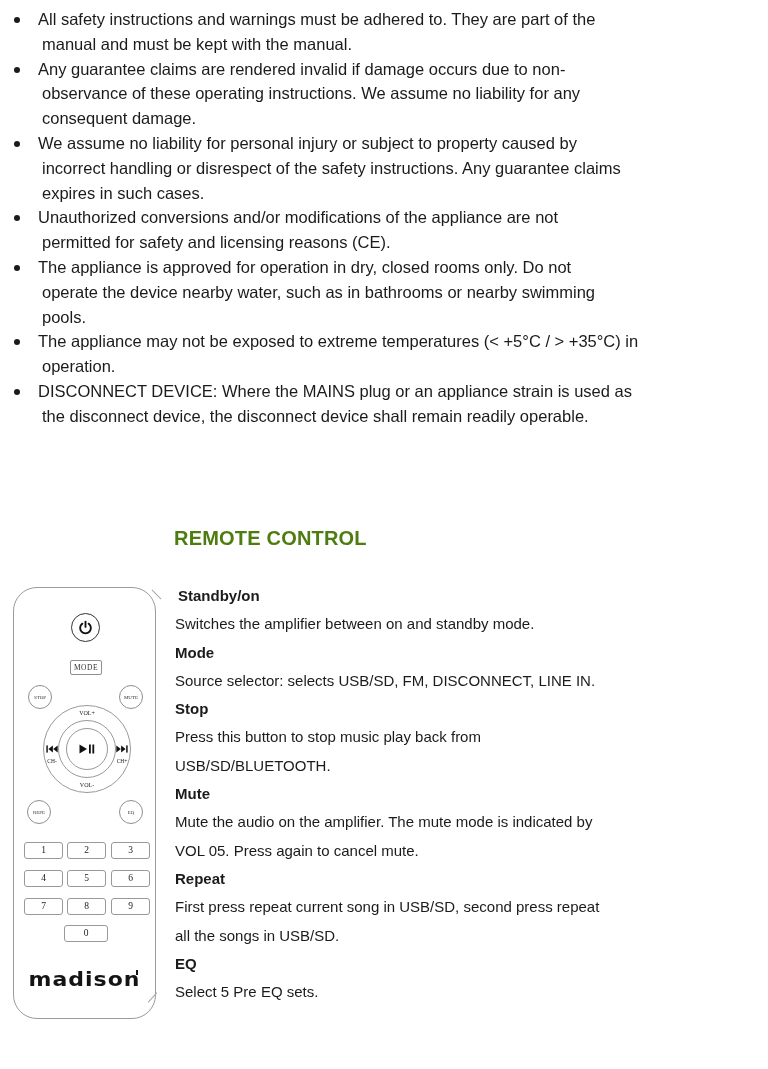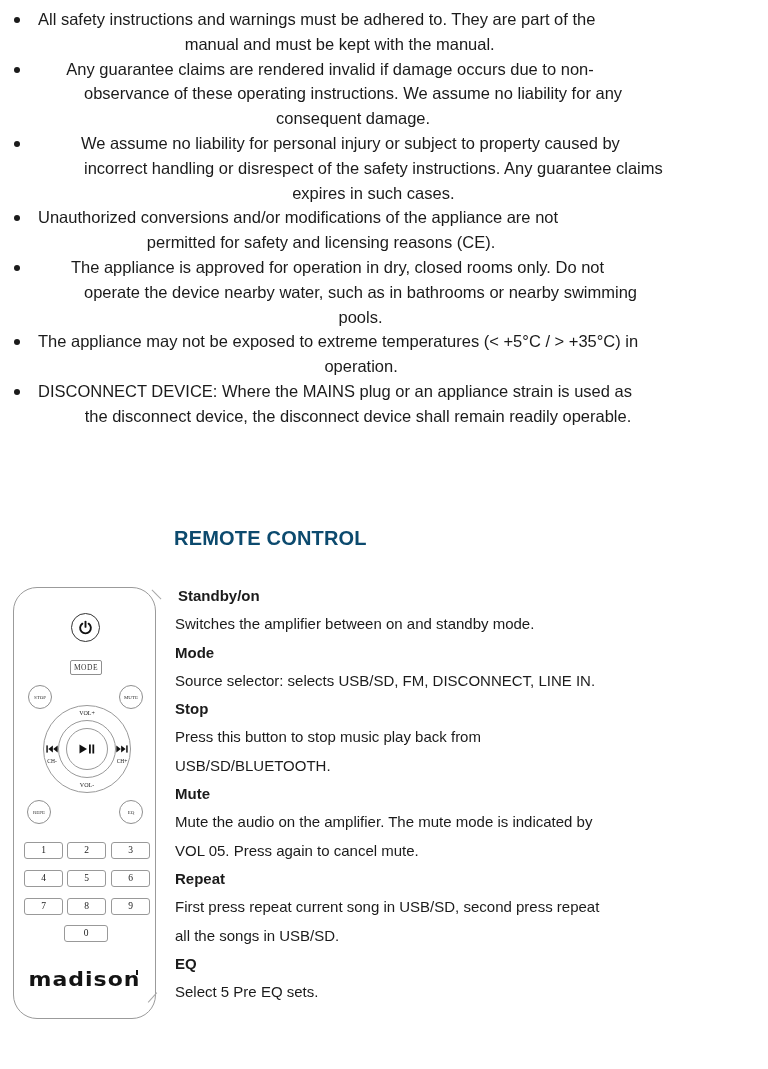--- a/index.html
+++ b/index.html
@@ -5,25 +5,25 @@
   html,body{margin:0;padding:0;}
   body{
     width:768px;height:1069px;position:relative;background:#ffffff;
     color:#1b1b1b;font-family:"Liberation Sans",sans-serif;overflow:hidden;
   }
 
   
   .bullets{position:absolute;left:0;top:7px;}
   .bullet{display:flex;}
   .dot{flex:none;width:6px;height:6px;border-radius:50%;background:#1b1b1b;margin:10px 0 0 14px;}
-  .bt{margin-left:18px;font-size:16.5px;line-height:24.8px;white-space:nowrap;text-align:center;}
-  .bt div:not(:first-child){padding-left:4px;margin-left:42px;}
-
-  
-  .sec-title{position:absolute;left:174px;top:527px;margin:0;font-size:20px;font-weight:bold;letter-spacing:.2px;color:#0c4a6e;}
+  .bt{margin-left:18px;font-size:16.5px;line-height:24.8px;white-space:nowrap;}
+  .bt div:not(:first-child){padding-left:4px;}
+
+  
+  .sec-title{position:absolute;left:174px;top:527px;margin:0;font-size:20px;font-weight:bold;letter-spacing:.2px;color:#4d7c0f;}
 
   
   .entries{position:absolute;left:175px;top:582px;font-size:15px;line-height:28.3px;white-space:nowrap;}
   .term{font-weight:bold;}
   .entry:first-child .term{padding-left:3px;}
 
   
   .remote{position:absolute;left:13px;top:587px;width:141px;height:430px;
           border:1px solid #9b9b9b;border-radius:24px;background:#fff;}
   .corner{position:absolute;width:13px;height:1px;background:#a8a8a8;}

